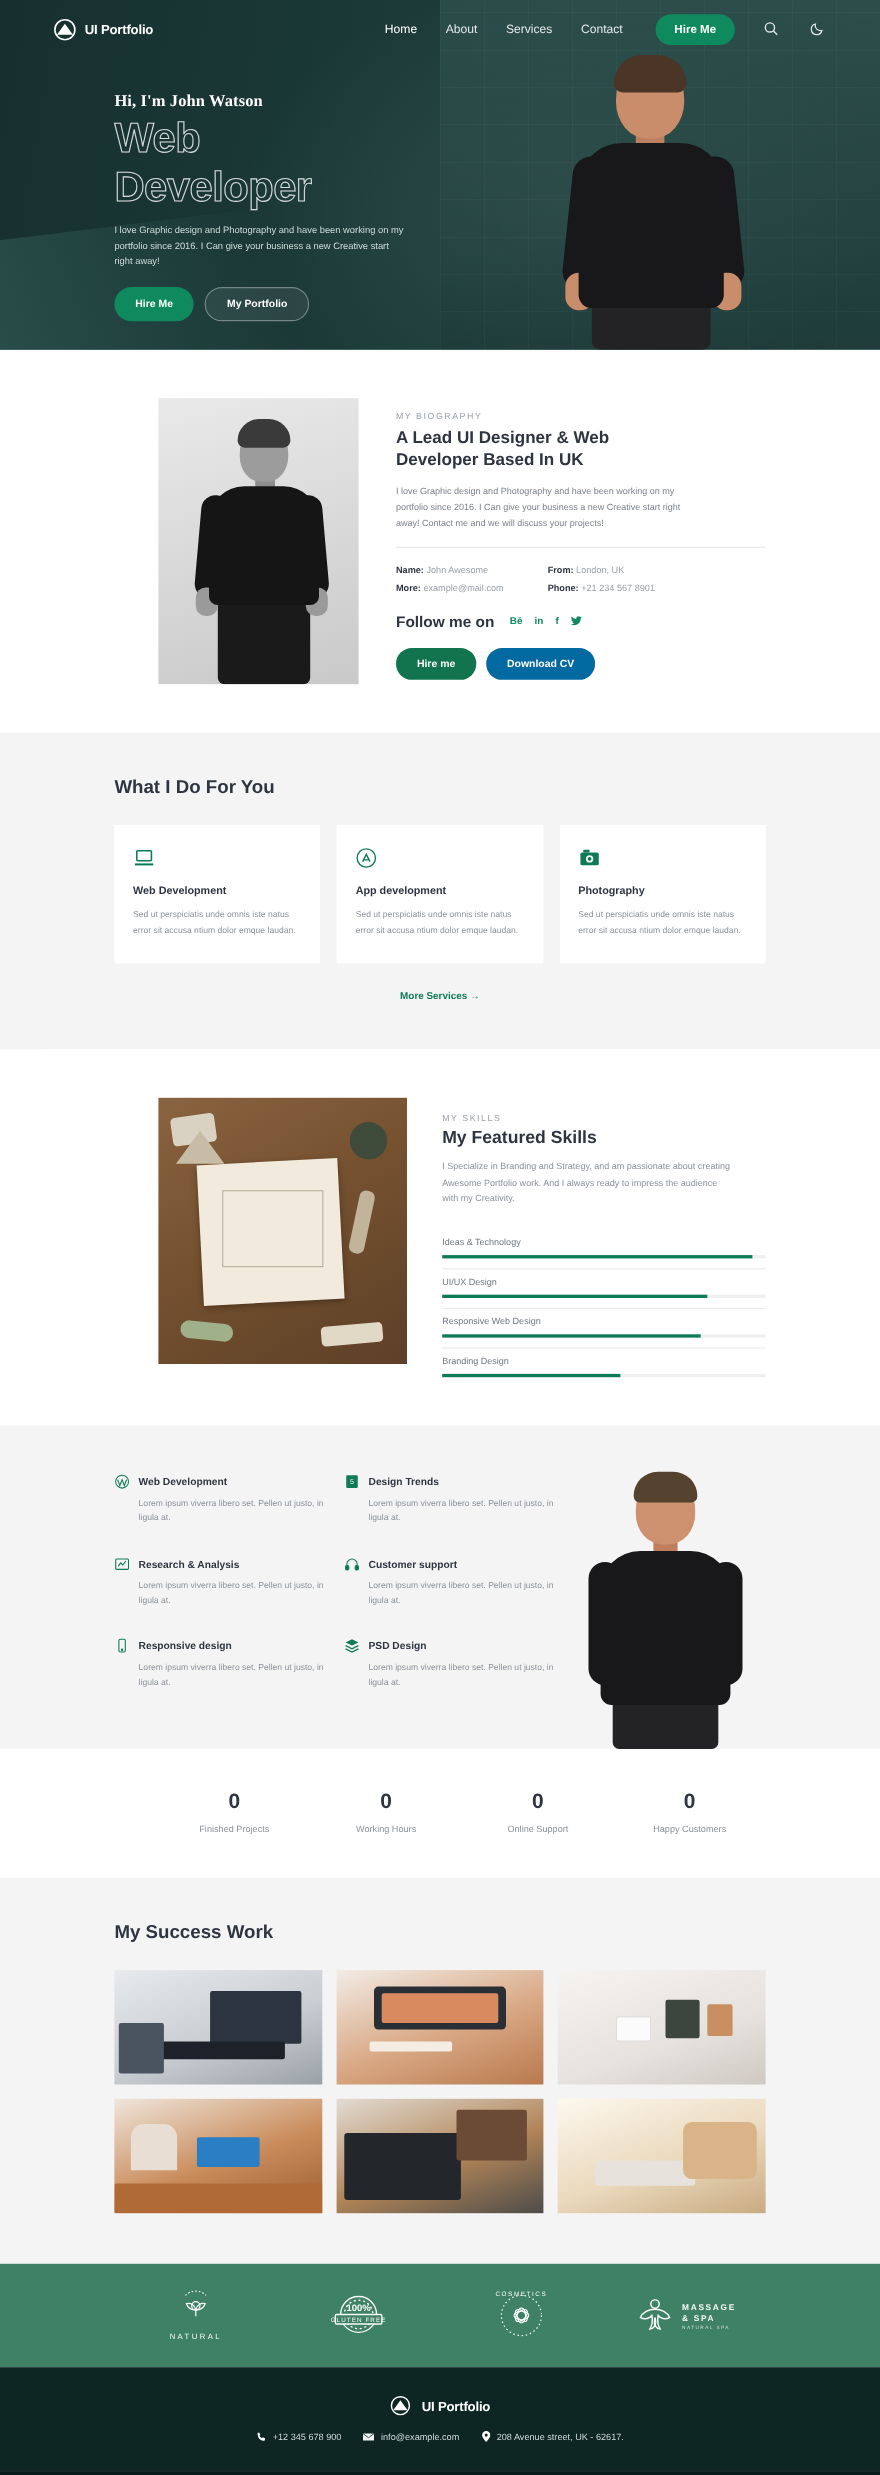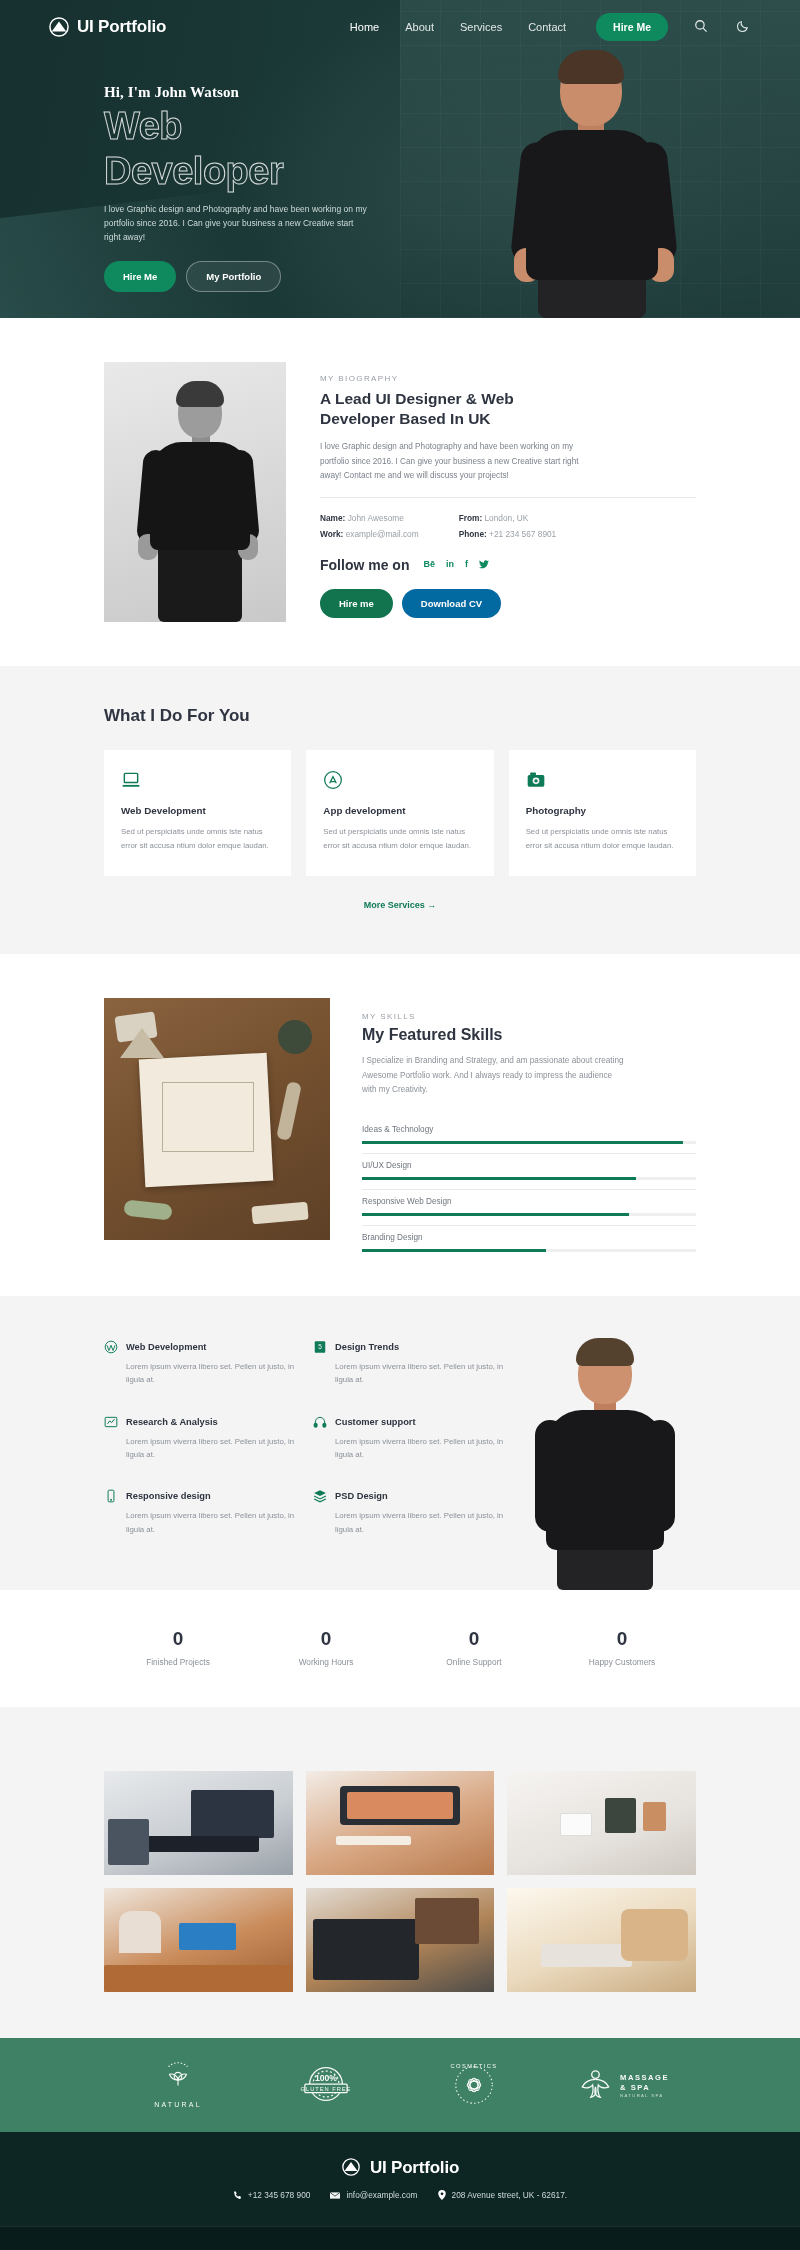--- a/index.html
+++ b/index.html
@@ -49,21 +49,21 @@
 
   
   .nav {
     position: relative; z-index: 5;
     display: flex; align-items: center;
     height: 54px; padding: 0 48px;
   }
   .brand { display: flex; align-items: center; gap: 7px; color: #fff; }
   .brand-mark { width: 22px; height: 20px; position: relative; }
   .brand-mark svg { display: block; }
-  .brand-text { font-size: 17px; font-weight: bold; letter-spacing: -.2px; }
+  .brand-text { font-size: 12px; font-weight: bold; letter-spacing: -.2px; }
   .nav-links { margin-left: auto; display: flex; align-items: center; gap: 26px; }
   .nav-link { color: #e2e8e7; font-size: 11px; text-decoration: none; }
   .nav-link.active { color: #ffffff; }
   .btn-hire-nav {
     background: #0f8a5f; color: #fff; font-size: 10.5px; font-weight: bold;
     border: none; border-radius: 20px; padding: 8px 17px; cursor: pointer;
     margin-left: 4px;
   }
   .nav-icon { width: 16px; height: 16px; color: #dfe8e7; cursor: pointer; }
   .nav-icon svg { display: block; }
@@ -82,21 +82,21 @@
   .btn-pill {
     border: none; border-radius: 20px; font-size: 9.5px; font-weight: bold;
     padding: 9px 19px; cursor: pointer;
   }
   .btn-green { background: #0f8a5f; color: #fff; }
   .btn-ghost { background: rgba(255,255,255,.07); color: #fff; border: 1px solid rgba(255,255,255,.35); }
 
   
   .sec { padding: 0 104px; }
   .sec-gray { background: #f4f4f4; }
-  .sec-white { background: #ffffff; }
+  .sec-white { background: #ffffff; margin-left: 40px; }
   .sec-title { font-size: 17px; font-weight: bold; color: #2e3440; }
   .eyebrow { font-size: 8px; letter-spacing: 1.4px; color: #9aa0a8; text-transform: uppercase; }
 
   
   .bio { display: flex; gap: 34px; padding-top: 44px; padding-bottom: 44px; }
   .bio-photo {
     width: 182px; height: 260px; flex: none;
     background: linear-gradient(165deg, #e9e9e9 0%, #d6d6d6 60%, #c9c9c9 100%);
     position: relative; overflow: hidden;
   }
@@ -298,21 +298,21 @@
     </div>
     <div class="bio-body">
       <div class="eyebrow">MY BIOGRAPHY</div>
       <h2 class="bio-h2">A Lead UI Designer &amp; Web Developer Based In UK</h2>
       <p class="bio-p">I love Graphic design and Photography and have been working on my portfolio since 2016. I Can give your business a new Creative start right away! Contact me and we will discuss your projects!</p>
       <div class="bio-rule"></div>
       <div class="bio-facts">
         <div class="fact">
           <div><b>Name:</b>
             <span>John Awesome</span></div>
-          <div><b>Work:</b>
+          <div><b>More:</b>
             <span>example@mail.com</span></div>
         </div>
         <div class="fact">
           <div><b>From:</b>
             <span>London, UK</span></div>
           <div><b>Phone:</b>
             <span>+21 234 567 8901</span></div>
         </div>
       </div>
       <div class="follow">
@@ -517,20 +517,21 @@
       <div class="cnt-num">0</div>
       <div class="cnt-lbl">Online Support</div>
     </div>
     <div class="cnt">
       <div class="cnt-num">0</div>
       <div class="cnt-lbl">Happy Customers</div>
     </div>
   </section>
 
   <section class="sec sec-gray portfolio">
+    <h2 class="sec-title">My Success Work</h2>
     <div class="pf-grid">
       <div class="pf-item pf-a">
         <div class="pf-scr" style="left:46%;top:18%;width:44%;height:46%;background:#2b3440;"></div>
         <div class="pf-scr" style="left:20%;top:62%;width:62%;height:16%;background:#1d222a;"></div>
         <div class="pf-scr" style="left:2%;top:46%;width:22%;height:44%;background:#4a5360;"></div>
       </div>
       <div class="pf-item pf-b">
         <div class="pf-scr" style="left:18%;top:14%;width:64%;height:38%;background:#2a2f36;border-radius:4px;"></div>
         <div class="pf-scr" style="left:22%;top:20%;width:56%;height:26%;background:#d98a5e;"></div>
         <div class="pf-scr" style="left:16%;top:62%;width:40%;height:9%;background:#f3ede4;"></div>

